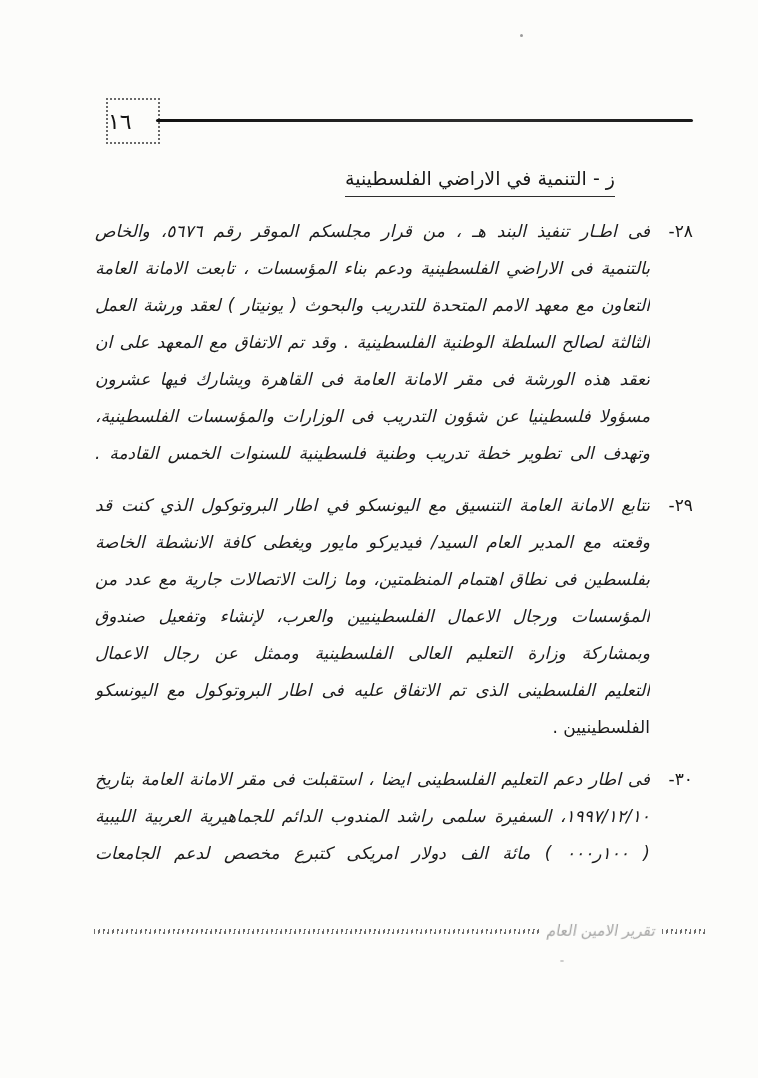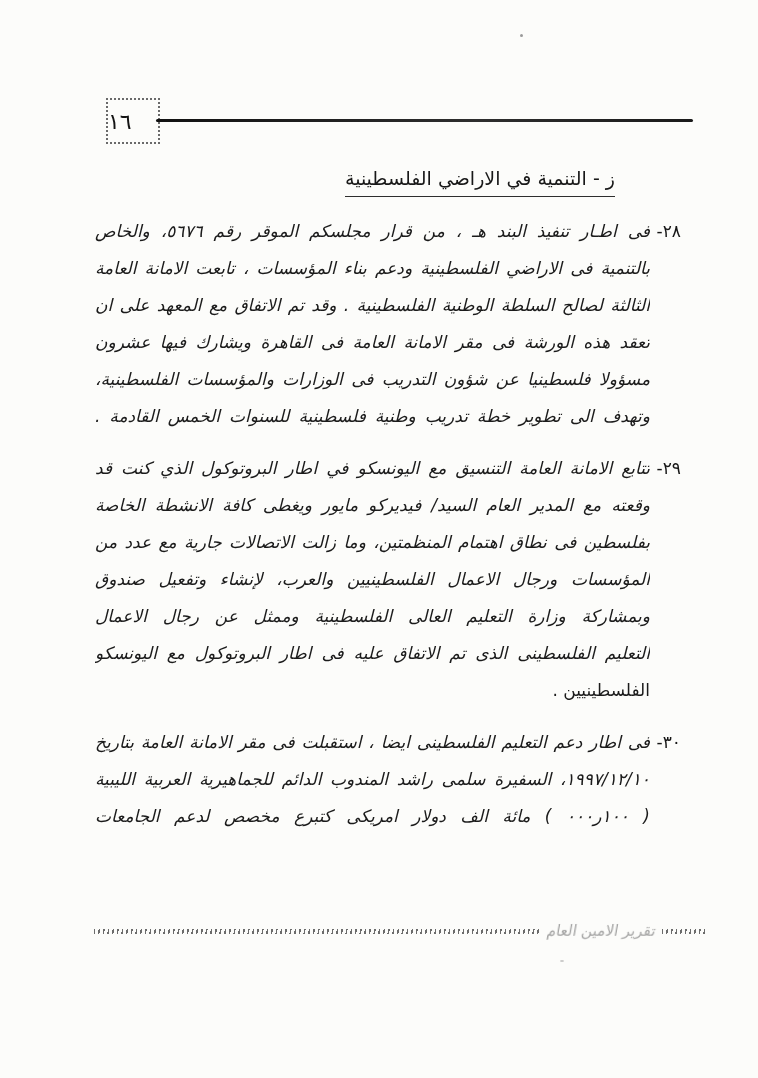--- a/index.html
+++ b/index.html
@@ -25,21 +25,21 @@
   .heading{
     position:absolute;top:167px;right:143px;
     direction:rtl;font-size:19px;color:#181818;
     padding-bottom:7px;border-bottom:1.7px solid #2e2e2e;
     white-space:nowrap;
   }
   
   .content{position:absolute;top:213px;right:61px;left:95px;direction:rtl;}
   .para{position:relative;padding-right:47px;margin-bottom:15px;}
   .para-num{
-    position:absolute;right:16px;top:0;
+    position:absolute;right:4px;top:0;
     font-size:17px;line-height:37px;color:#161616;white-space:nowrap;
   }
   .tline{
     direction:rtl;font-size:17px;line-height:37px;height:37px;
     color:#1b1b1b;overflow:hidden;
   }
   .tline.j{text-align:justify;text-align-last:justify;font-style:italic;}
   .tline.r{text-align:right;}
   
   .footer{
@@ -74,20 +74,21 @@
 <div class="toprule"></div>
 
 <div class="heading">ز - التنمية في الاراضي الفلسطينية</div>
 
 <div class="content">
   <div class="para">
     <span class="para-num">٢٨-</span>
     <div class="para-lines">
         <div class="tline j">فى اطـار تنفيذ البند هـ ، من قرار مجلسكم الموقر رقم ٥٦٧٦، والخاص</div>
         <div class="tline j">بالتنمية فى الاراضي الفلسطينية ودعم بناء المؤسسات ، تابعت الامانة العامة</div>
+        <div class="tline j">التعاون مع معهد الامم المتحدة للتدريب والبحوث ( يونيتار ) لعقد ورشة العمل</div>
         <div class="tline j">الثالثة لصالح السلطة الوطنية الفلسطينية . وقد تم الاتفاق مع المعهد على ان</div>
         <div class="tline j">تعقد هذه الورشة فى مقر الامانة العامة فى القاهرة ويشارك فيها عشرون</div>
         <div class="tline j">مسؤولا فلسطينيا عن شؤون التدريب فى الوزارات والمؤسسات الفلسطينية،</div>
         <div class="tline j">وتهدف الى تطوير خطة تدريب وطنية فلسطينية للسنوات الخمس القادمة .</div>
       </div>
   </div>
 
   <div class="para">
     <span class="para-num">٢٩-</span>
     <div class="para-lines">

